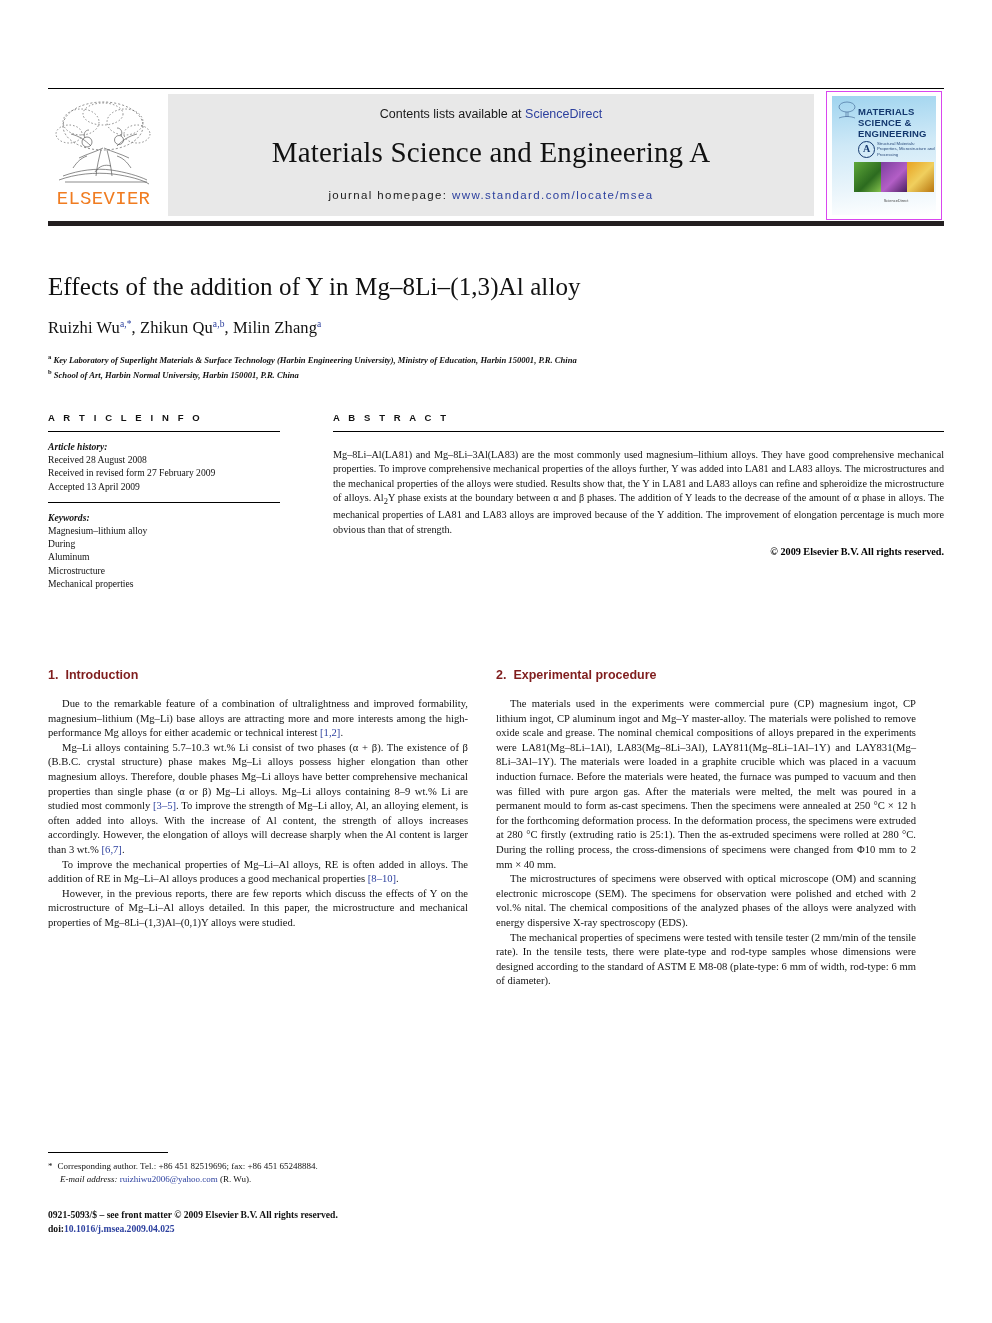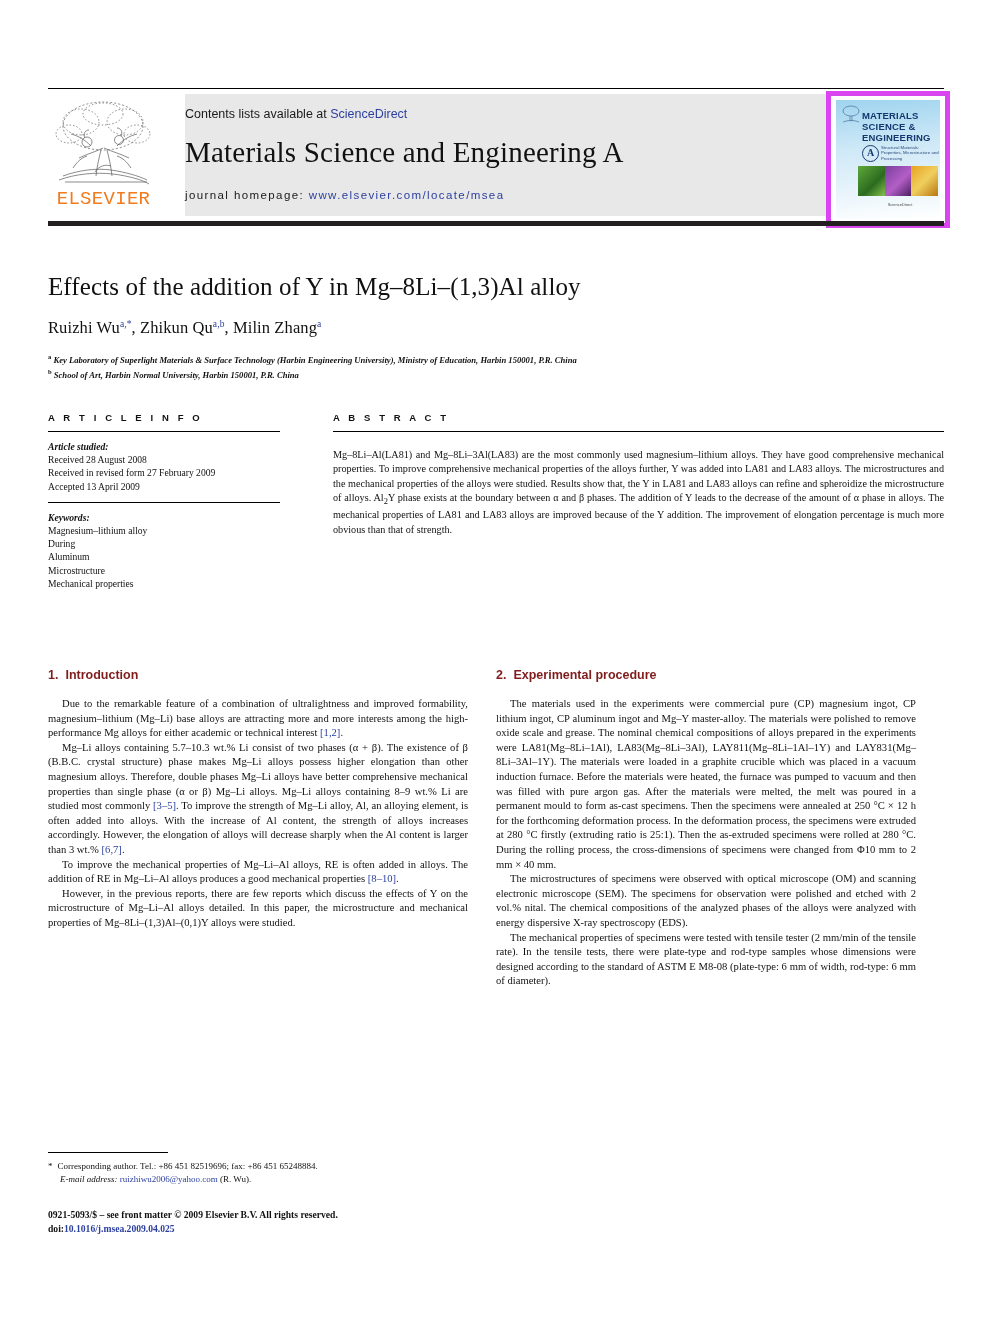--- a/index.html
+++ b/index.html
@@ -79,22 +79,21 @@
     letter-spacing: 0.3px;
   }
 
   
   .journal-band {
     position: absolute;
     left: 120px; top: 6px;
     width: 646px;
     height: 122px;
     background: #e8e8e8;
-    text-align: left;
-    margin-left: 17px;
+    text-align: center;
   }
   .contents-line {
     margin-top: 13px;
     font-size: 12.5px;
     font-family: "Liberation Sans", sans-serif;
     color: #1a1a1a;
   }
   .sciencedirect-link {
     color: #2b3f9e;
   }
@@ -115,21 +114,21 @@
   .homepage-url {
     color: #2b3f9e;
   }
 
   
   .cover-thumb {
     position: absolute;
     left: 778px; top: 3px;
     width: 114px;
     height: 127px;
-    border: 5px solid #d946ef;
+    border: 1px solid #d946ef;
     background: #ffffff;
     overflow: hidden;
   }
   .cover-inner {
     position: absolute;
     left: 5px; top: 4px;
     width: 104px;
     height: 119px;
     background: linear-gradient(175deg, #9fd4ef 0%, #cfe9f7 40%, #eaf5fb 75%, #ffffff 100%);
   }
@@ -399,21 +398,21 @@
       </svg>
       <div class="elsevier-word">ELSEVIER</div>
     </div>
 
     <div class="journal-band">
       <div class="contents-line">
         <span>Contents lists available at </span><a class="sciencedirect-link">ScienceDirect</a>
       </div>
       <div class="journal-title">Materials Science and Engineering A</div>
       <div class="homepage-line">
-        <span>journal homepage: </span><a class="homepage-url">www.elsevier.com/locate/msea</a>
+        <span>journal homepage: </span><a class="homepage-url">www.standard.com/locate/msea</a>
       </div>
     </div>
 
     <div class="cover-thumb">
       <div class="cover-inner">
         <svg class="cover-elsevier-mark" viewBox="0 0 22 22">
           <g stroke="#14386e" stroke-width="0.6" fill="none">
             <ellipse cx="11" cy="8" rx="8" ry="5"></ellipse>
             <path d="M10 13 L10 18 M12 13 L12 18 M3 19 C8 17, 14 17, 19 19"></path>
           </g>
@@ -445,21 +444,21 @@
         <div><sup>b</sup> School of Art, Harbin Normal University, Harbin 150001, P.R. China</div>
       </div>
   </div>
 
   <div class="info-abstract">
 
     <div class="info-col">
       <div class="sec-caps">A R T I C L E  I N F O</div>
       <div class="hrule"></div>
       <div class="info-body">
-        <div class="info-head">Article studied:</div>
+        <div class="info-head">Article history:</div>
         <div>
             <div>Received 28 August 2008</div>
             <div>Received in revised form 27 February 2009</div>
             <div>Accepted 13 April 2009</div>
           </div>
       </div>
       <div class="kw-block">
         <div class="hrule-thin"></div>
         <div class="info-body">
           <div class="info-head">Keywords:</div>
@@ -471,20 +470,21 @@
               <div>Mechanical properties</div>
             </div>
         </div>
       </div>
     </div>
 
     <div class="abs-col">
       <div class="sec-caps">A B S T R A C T</div>
       <div class="hrule"></div>
       <div class="abstract-text">Mg–8Li–Al(LA81) and Mg–8Li–3Al(LA83) are the most commonly used magnesium–lithium alloys. They have good comprehensive mechanical properties. To improve comprehensive mechanical properties of the alloys further, Y was added into LA81 and LA83 alloys. The microstructures and the mechanical properties of the alloys were studied. Results show that, the Y in LA81 and LA83 alloys can refine and spheroidize the microstructure of alloys. <span>Al<sub>2</sub>Y</span> phase exists at the boundary between α and β phases. The addition of Y leads to the decrease of the amount of α phase in alloys. The mechanical properties of LA81 and LA83 alloys are improved because of the Y addition. The improvement of elongation percentage is much more obvious than that of strength.</div>
+      <div class="copyright-line">© 2009 Elsevier B.V. All rights reserved.</div>
     </div>
   </div>
 
   <div class="body-cols">
     <div class="col col-left">
       <h2 class="sec-heading">
         <span class="num">1.</span><span>Introduction</span>
       </h2>
       <div>
           <p class="para">Due to the remarkable feature of a combination of ultralightness and improved formability, magnesium–lithium (Mg–Li) base alloys are attracting more and more interests among the high-performance Mg alloys for either academic or technical interest <span class="ref">[1,2]</span>.</p>

